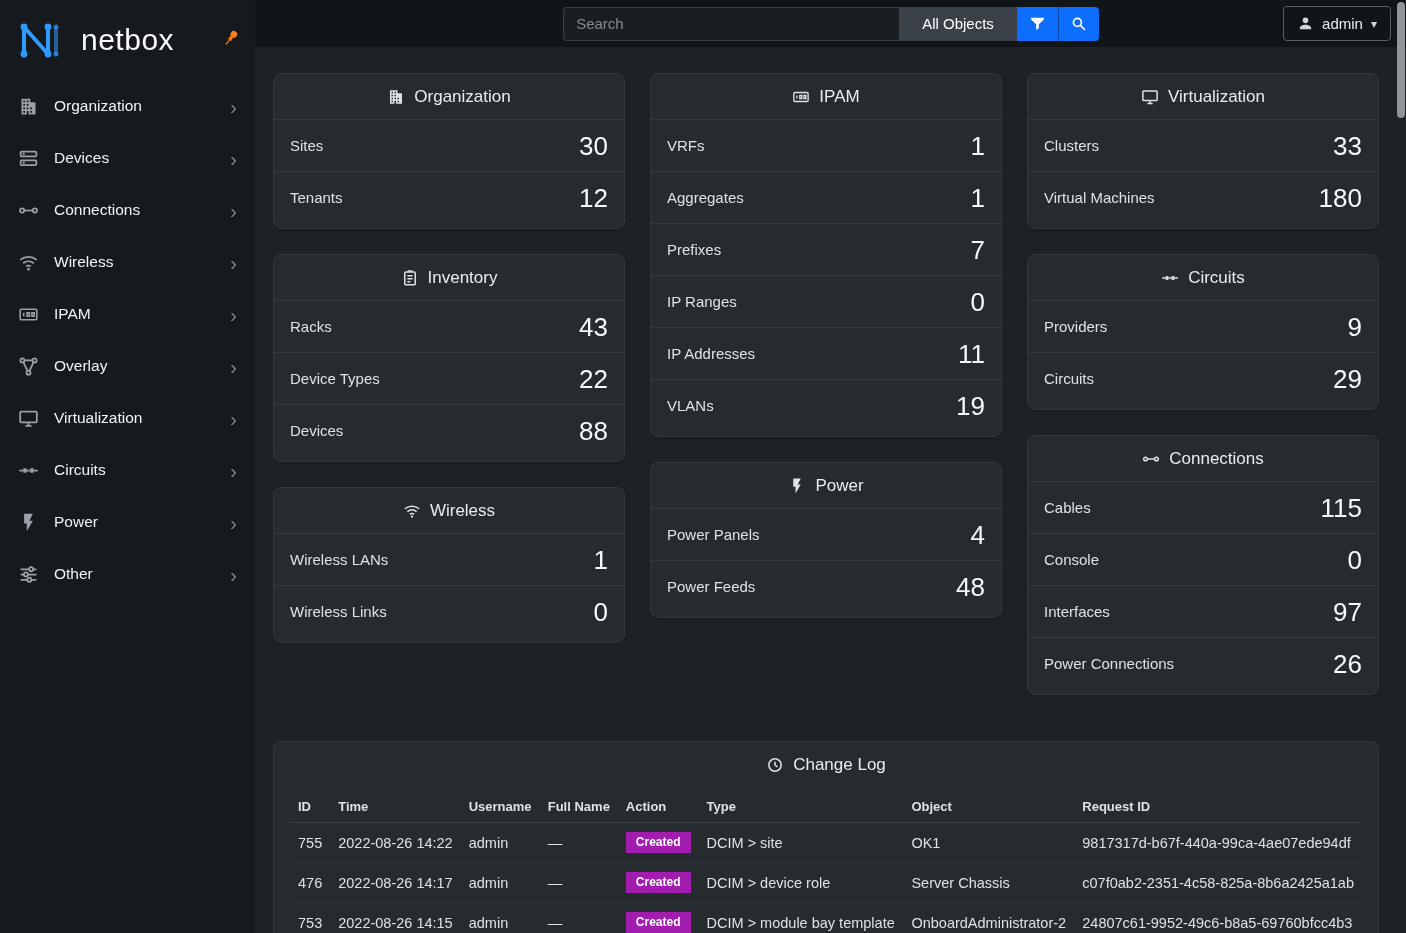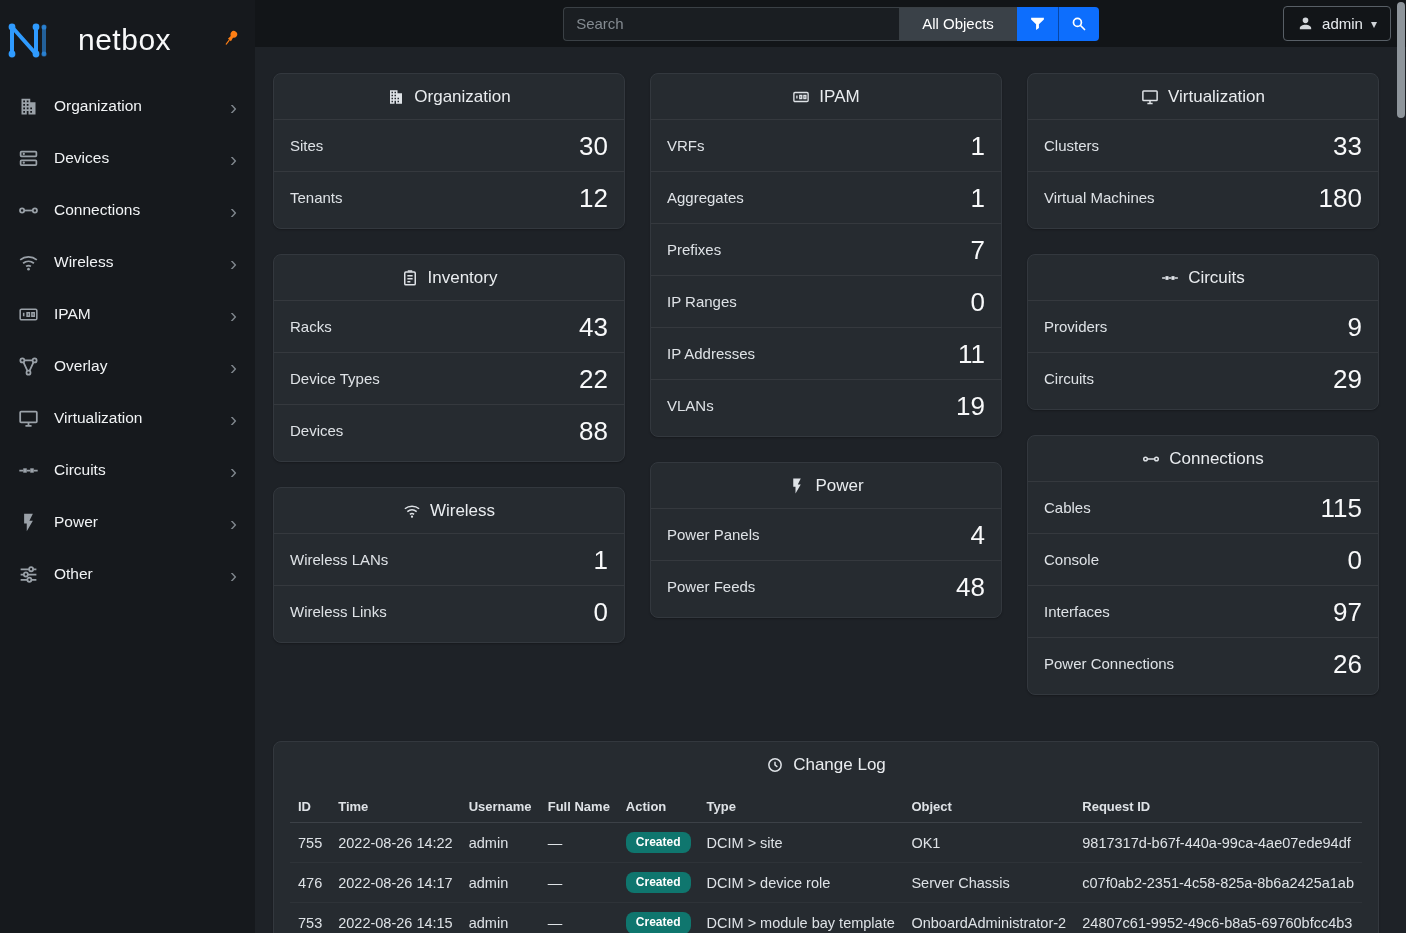--- a/index.html
+++ b/index.html
@@ -14,21 +14,21 @@
   [data-interactable="true"] { cursor: pointer; }
 
   
   .sidebar {
     width: 255px; min-width: 255px; height: 100%;
     background: #16191d;
     display: flex; flex-direction: column;
   }
   .brand {
     height: 80px; display: flex; align-items: center;
-    padding: 0 0; position: relative; gap: 24px;
+    padding: 0 12px; position: relative; gap: 15px;
   }
   .logo-mark { width: 54px; height: 44px; display: block; }
   .logo-text { font-size: 30px; font-weight: 500; color: #f8f9fa; letter-spacing: .5px; }
   .pin { position: absolute; right: 14px; top: 28px; width: 20px; height: 20px; color: #fd7e14; }
   .nav-item {
     height: 52px; display: flex; align-items: center;
     padding: 0 14px 0 18px; gap: 15px;
   }
   .nav-icon { width: 21px; height: 21px; color: #9aa1a8; flex: none; }
   .nav-label { flex: 1; font-size: 15.5px; font-weight: 500; color: #f1f3f5; }
@@ -99,22 +99,22 @@
   }
   .cl-table td {
     font-size: 14.5px; padding: 9px 8px; border-bottom: 1px solid #2e3338;
     color: #dee2e6; white-space: nowrap;
   }
   .w-id { width: 40px; } .w-time { width: 128px; } .w-user { width: 81px; }
   .w-full { width: 67px; } .w-act { width: 76px; } .w-type { width: 213px; }
   .w-obj { width: 172px; }
   .link { color: #579dff; }
   .badge-success {
-    display: inline-block; background: #0f766e; color: #fff;
-    font-size: 12px; font-weight: 700; padding: 4px 10px; border-radius: 8px;
+    display: inline-block; background: #a21caf; color: #fff;
+    font-size: 12px; font-weight: 700; padding: 4px 10px; border-radius: 0;
     line-height: 1.1;
   }
 
   
   .scrollbar-thumb {
     position: absolute; right: 1px; top: 2px; width: 8px; height: 116px;
     background: #8e959b; border-radius: 4px; z-index: 10;
   }
   svg { display: block; width: 100%; height: 100%; }
 </style>

